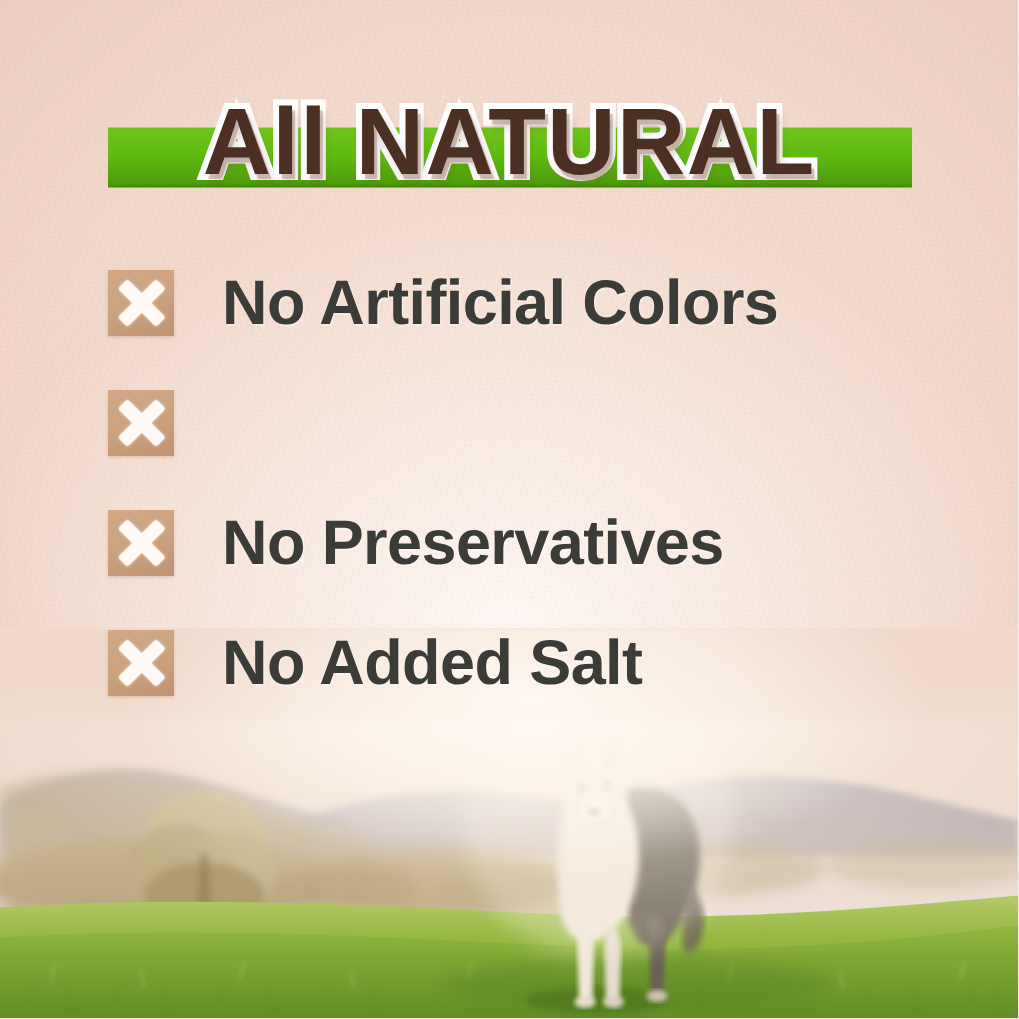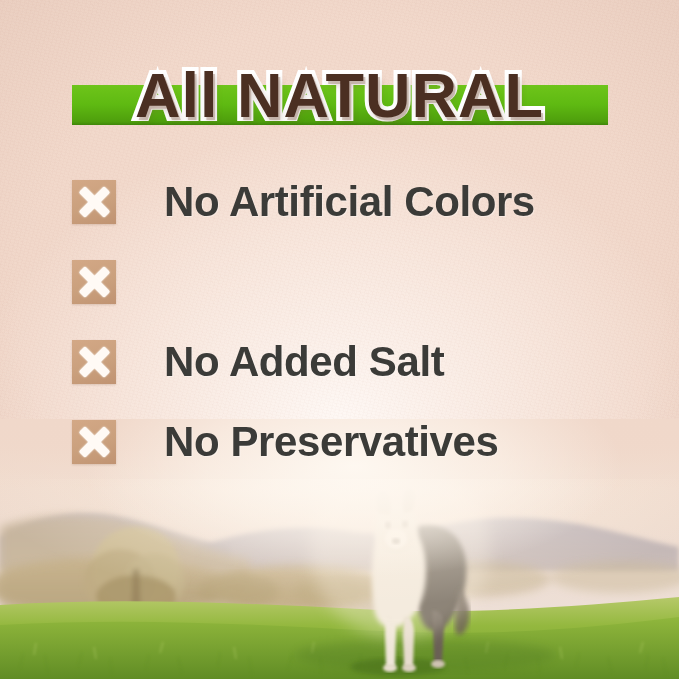--- a/index.html
+++ b/index.html
@@ -107,21 +107,21 @@
     margin-top: -18px;
     background: #fffaf5;
     border-radius: 2px;
     box-shadow: 0 0 2px rgba(255,255,255,0.85);
   }
   .x-box::before { transform: rotate(45deg); }
   .x-box::after  { transform: rotate(-45deg); }
 
   .claim-label {
     position: absolute;
-    left: 92px;
+    left: 76px;
     top: 0;
     height: 52px;
     line-height: 52px;
     font-size: 42px;
     font-weight: bold;
     color: #3b3b38;
     letter-spacing: -0.4px;
     white-space: nowrap;
     text-shadow: 1px 1px 0 rgba(255,255,255,0.35);
   }
@@ -336,23 +336,23 @@
       <span class="x-box"></span>
       <span class="claim-label">No Artificial Colors</span>
     </div>
 
     <div class="claim-row">
       <span class="x-box"></span>
     </div>
 
     <div class="claim-row">
       <span class="x-box"></span>
+      <span class="claim-label">No Preservatives</span>
+    </div>
+
+    <div class="claim-row">
+      <span class="x-box"></span>
       <span class="claim-label">No Added Salt</span>
     </div>
 
-    <div class="claim-row">
-      <span class="x-box"></span>
-      <span class="claim-label">No Preservatives</span>
-    </div>
-
   </div>
 
 </div>
 
 </body></html>

